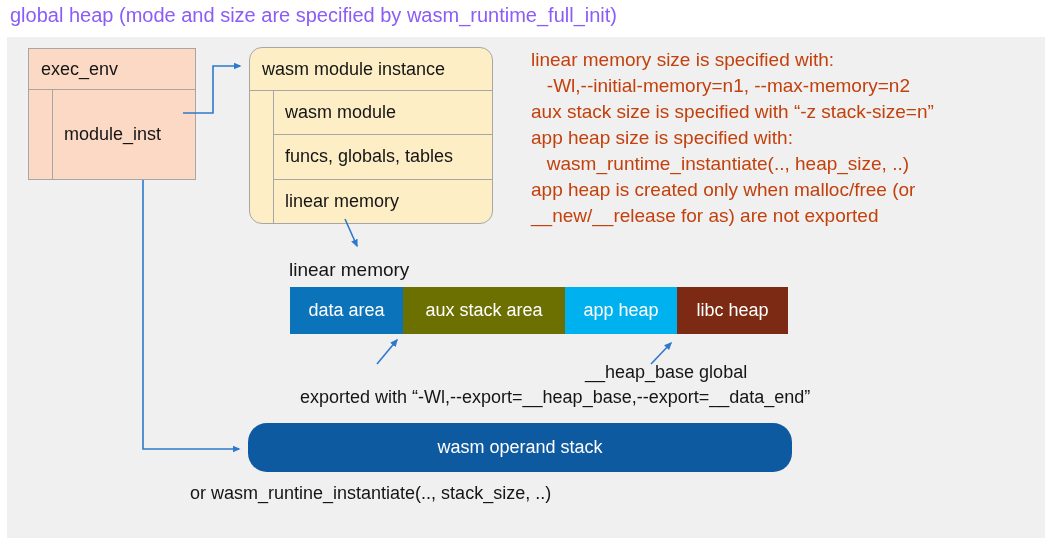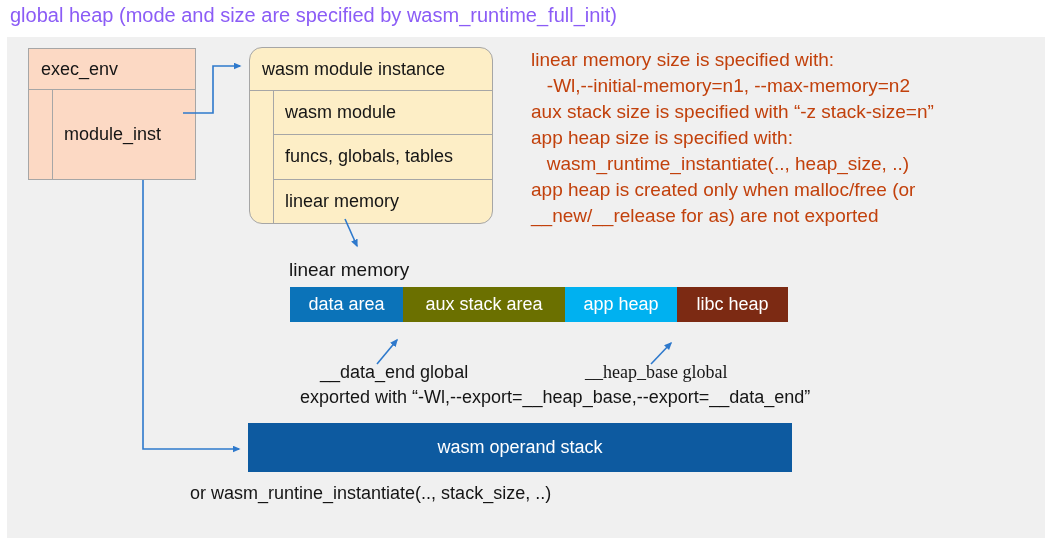--- a/index.html
+++ b/index.html
@@ -74,21 +74,21 @@
   }
   .note-line { white-space: pre; }
 
   
   #linear-memory-label {
     left: 289px; top: 259px;
     font-size: 19px;
   }
   #linear-memory-bar {
     left: 290px; top: 287px;
-    height: 35px;
+    height: 47px;
     display: flex;
   }
   .mem-seg {
     display: flex; align-items: center; justify-content: center;
     color: #ffffff;
     font-size: 18px;
     white-space: nowrap;
   }
   .mem-seg.s0 { width: 113px; background: var(--seg-data-area); }
   .mem-seg.s1 { width: 162px; background: var(--seg-aux-stack); }
@@ -100,31 +100,32 @@
     width: 203px; height: 50px;
     border: 3px dashed #000000;
     background: #f1f1f1;
     display: flex; align-items: center; justify-content: center;
     font-size: 18px;
     color: var(--enlarged-text);
   }
 
   
   #annotation-data-end  { left: 320px; top: 362px; font-size: 18px; }
-  #annotation-heap-base { left: 585px; top: 362px; font-size: 18px; font-family: Liberation Serif, serif; }
+  #annotation-heap-base { left: 585px; top: 362px; font-size: 18px; }
   #annotation-exported  { left: 300px; top: 387px; font-size: 18px; }
 
   
   #operand-stack-bar {
     left: 248px; top: 423px;
     width: 544px; height: 49px;
     background: var(--operand-stack-bg);
     color: #ffffff;
     display: flex; align-items: center; justify-content: center;
     font-size: 18px;
+    border-radius: 19px;
   }
 
   
   #footer-note {
     left: 190px; top: 481px;
     font-size: 18px;
     line-height: 25px;
   }
 
   
@@ -183,21 +184,20 @@
   <div id="linear-memory-label" class="abs">linear memory</div>
 
   <div id="linear-memory-bar" class="abs">
     <div class="mem-seg s0">data area</div>
     <div class="mem-seg s1">aux stack area</div>
     <div class="mem-seg s2">app heap</div>
     <div class="mem-seg s3">libc heap</div>
   </div>
 
 
-  <div id="annotation-data-end" class="abs">__data_end global</div>
   <div id="annotation-heap-base" class="abs">__heap_base global</div>
   <div id="annotation-exported" class="abs">exported with “-Wl,--export=__heap_base,--export=__data_end”</div>
 
   <div id="operand-stack-bar" class="abs">wasm operand stack</div>
 
   <div id="footer-note" class="abs">
     <div>or wasm_runtine_instantiate(.., stack_size, ..)</div>
   </div>
 
   <svg id="wires" class="abs" viewBox="0 0 1054 547" xmlns="http://www.w3.org/2000/svg">

